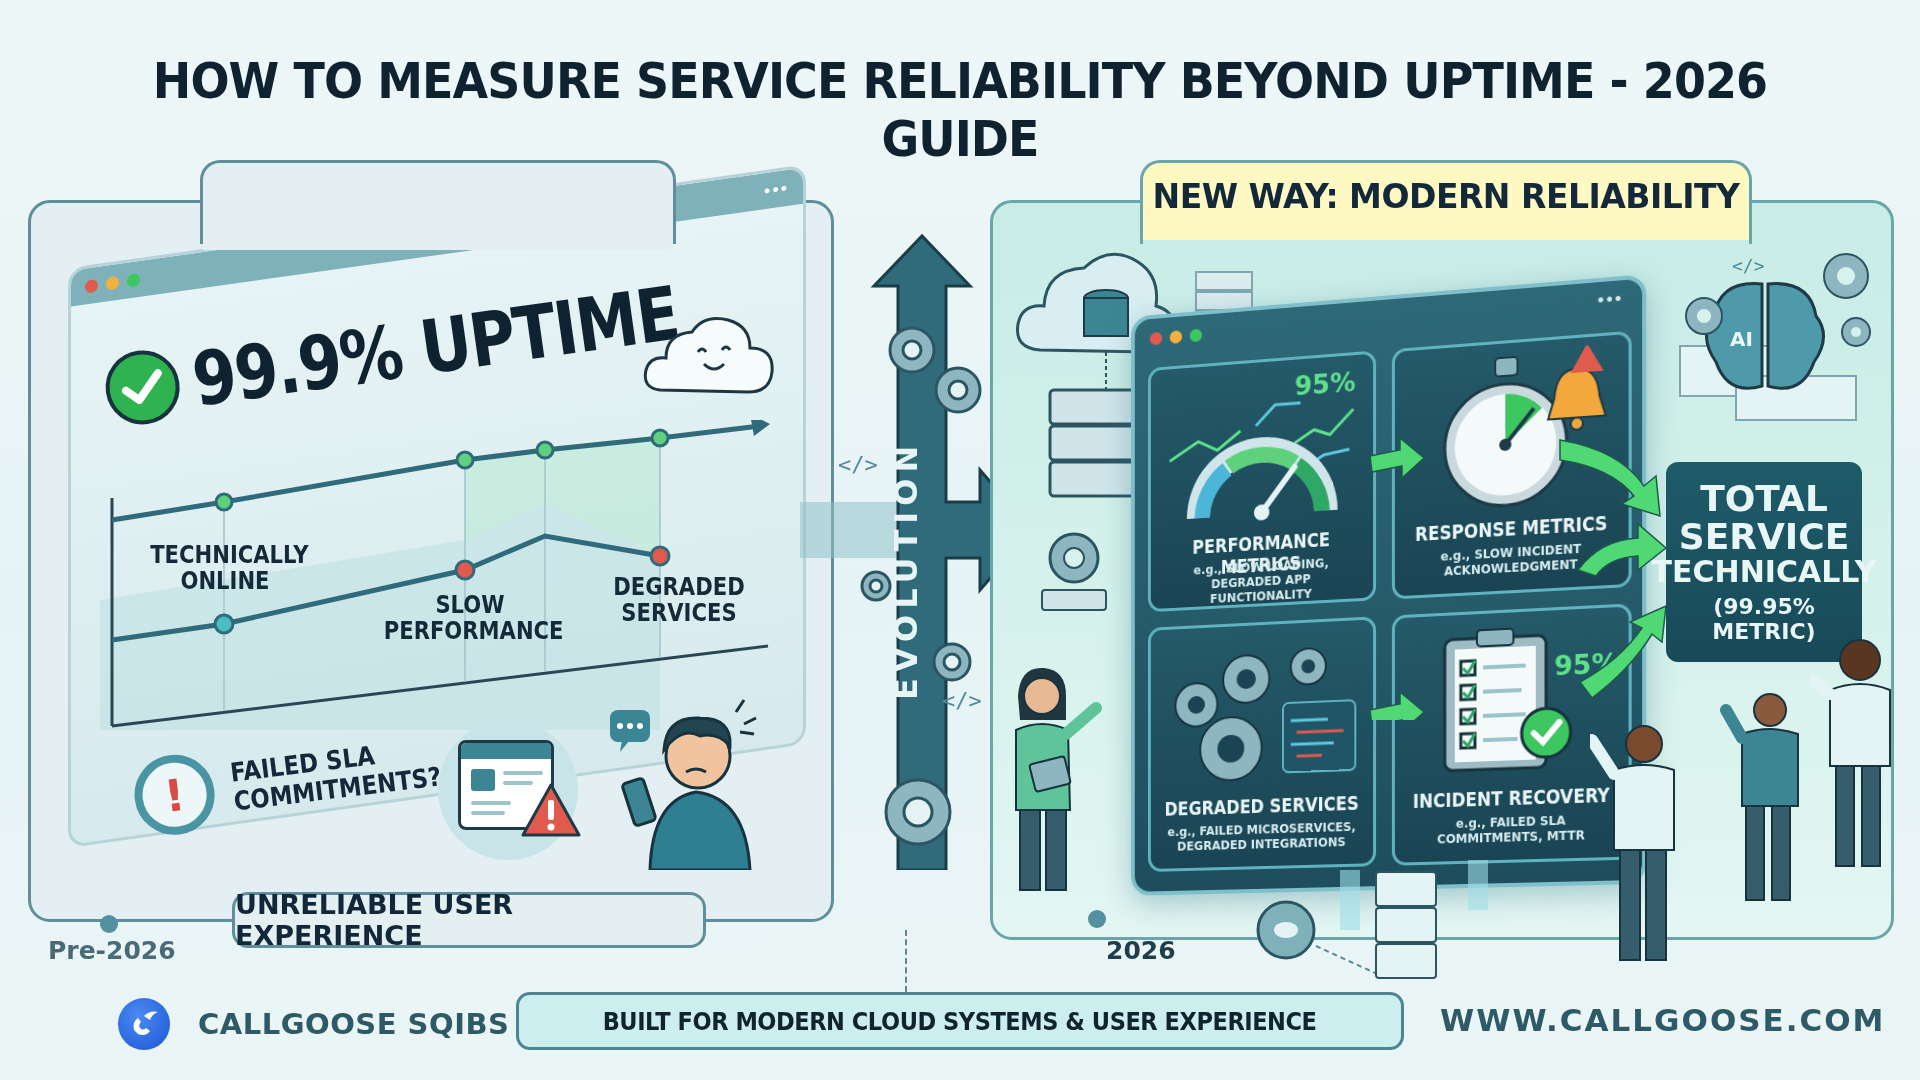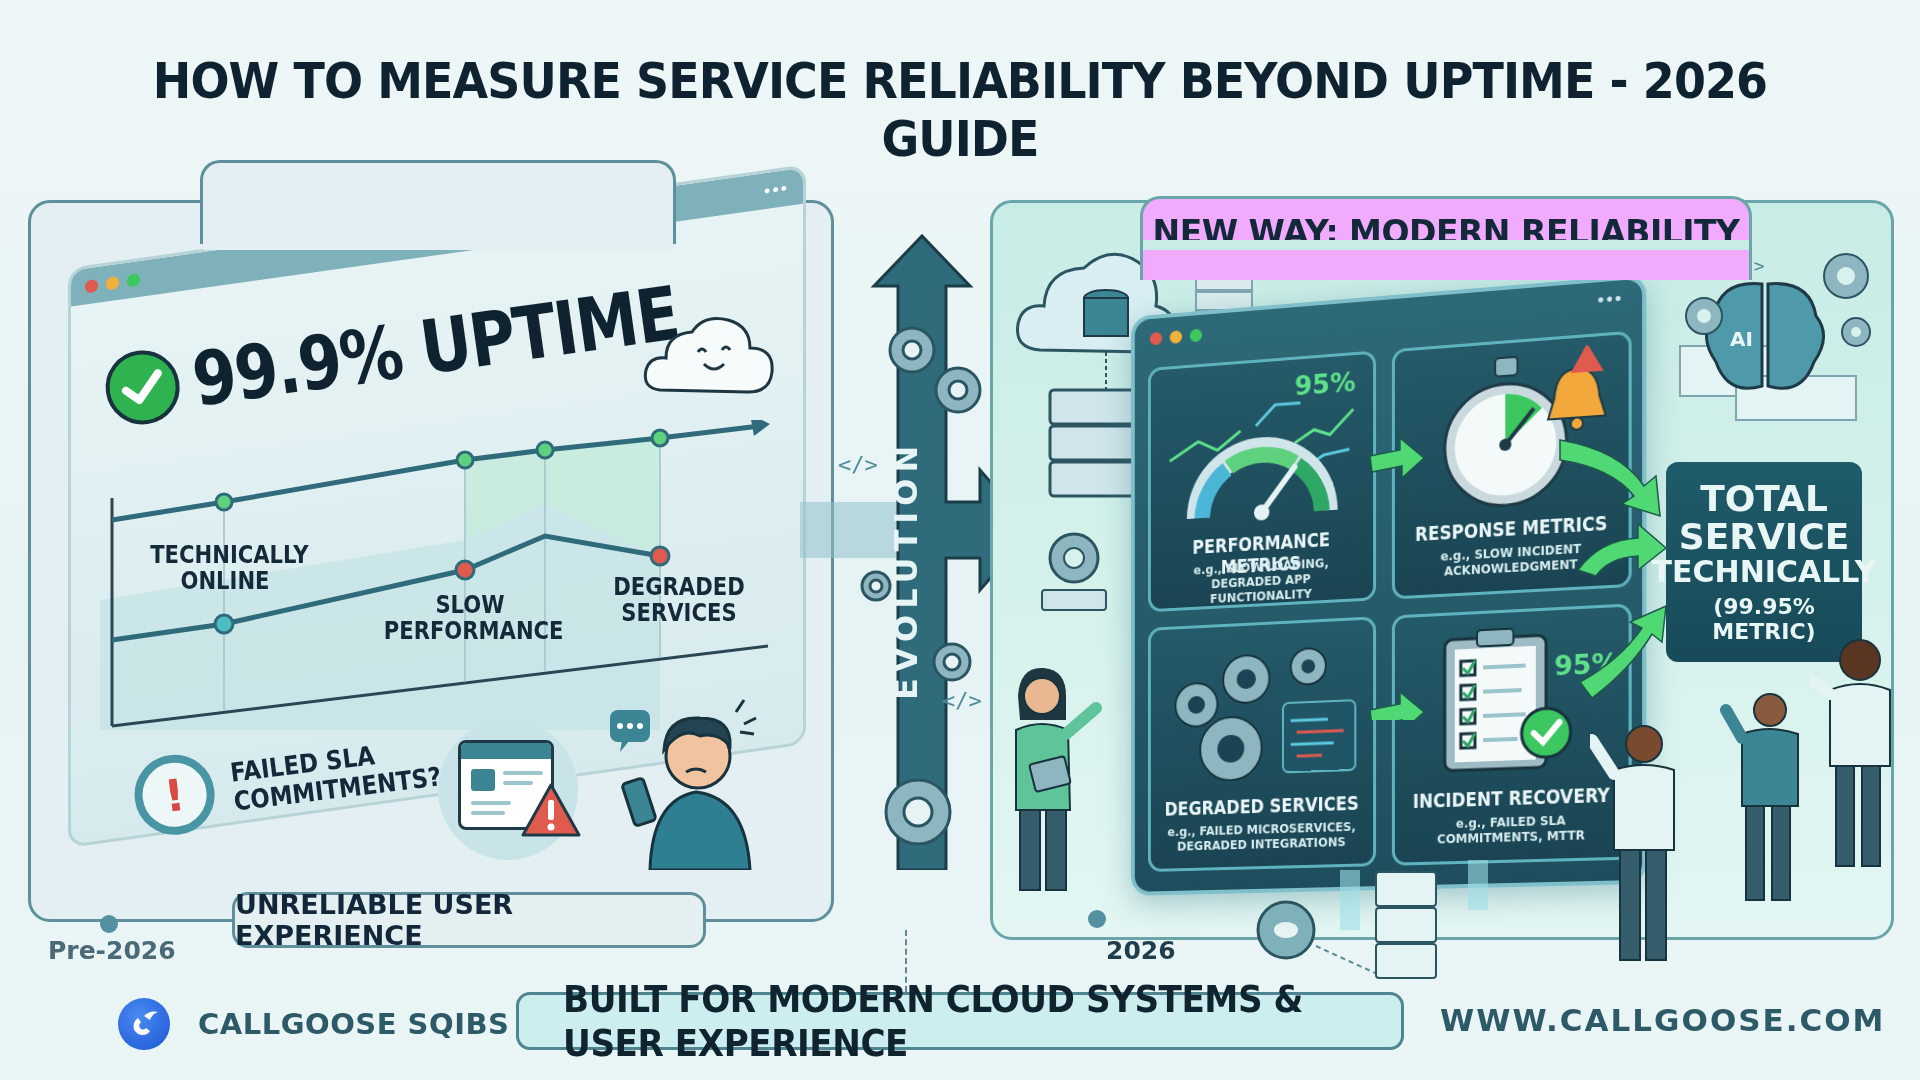--- a/index.html
+++ b/index.html
@@ -78,21 +78,21 @@
   .timeline-label { position: absolute; font-family: "DejaVu Sans", sans-serif; font-weight: 700; font-size: 25px; color: #4b6a78; }
 
   
   #evolution { position: absolute; left: 800px; top: 230px; width: 240px; height: 640px; }
   .evo-text { position: absolute; left: 887px; top: 700px; transform: rotate(-90deg); transform-origin: left top;
     font-family: "DejaVu Sans", sans-serif; font-weight: 700; font-size: 32px; letter-spacing: 6px; color: #e6f4f6; }
   .code-tag { position: absolute; font-family: "DejaVu Sans Mono", monospace; font-size: 22px; color: #4f8b98; }
 
   
   #new-panel { left: 990px; top: 200px; width: 904px; height: 740px; background: linear-gradient(180deg, #c8ece6, #d7f2ec 60%, #e3f6f3); border-color: #6aa6a9; }
-  #new-tab { left: 1140px; top: 160px; width: 612px; height: 84px; background: #f0abfc; padding-top: 14px; z-index: 2; border-color: #6aa6a9; margin-top: 36px; }
+  #new-tab { left: 1140px; top: 160px; width: 612px; height: 84px; background: #fef9c3; padding-top: 14px; z-index: 2; border-color: #6aa6a9; }
   #new-tab-mask { left: 1143px; top: 240px; width: 606px; height: 10px; background: #c8ece6; z-index: 3; }
 
   .dashboard {
     position: absolute; left: 1122px; top: 296px; width: 520px; height: 594px;
     background: linear-gradient(180deg, #2e6978, #1e4e5d);
     border: 4px solid #7fbfca; border-radius: 20px;
     transform: perspective(1400px) rotateY(-8deg) skewY(-3deg);
     box-shadow: 0 8px 30px rgba(40,110,130,0.35);
   }
   .dash-bar { height: 40px; display: flex; align-items: center; gap: 8px; padding-left: 16px; }
@@ -118,21 +118,21 @@
   .total-box .t4 { font-size: 22px; margin-top: 6px; }
 
   
   .footer-logo { position: absolute; left: 118px; top: 998px; display: flex; align-items: center; gap: 28px; }
   .logo-circle { width: 52px; height: 52px; border-radius: 50%; background: radial-gradient(circle at 40% 35%, #4b8af2, #1b55d4); display: flex; align-items: center; justify-content: center; }
   .logo-text { font-family: "DejaVu Sans", sans-serif; font-weight: 700; font-size: 29px; color: #2d5a66; letter-spacing: 0.5px; }
   .built-pill {
     position: absolute; left: 516px; top: 992px; width: 888px; height: 58px;
     background: #cdeeee; border: 3px solid #4f8590; border-radius: 14px;
     display: flex; align-items: center; justify-content: center;
-    font-family: "DejaVu Sans", sans-serif; font-weight: 700; font-size: 38px; color: #10242f; letter-spacing: -0.5px;
+    font-family: "DejaVu Sans", sans-serif; font-weight: 700; font-size: 25px; color: #10242f; letter-spacing: -0.5px;
   }
   .built-pill span { transform: scaleX(0.9); display: inline-block; }
   .site { position: absolute; left: 1440px; top: 1002px; font-family: "DejaVu Sans", sans-serif; font-weight: 700; font-size: 31px; color: #2d5a66; letter-spacing: 2px; }
   .dash-line { position: absolute; left: 905px; top: 930px; height: 62px; border-left: 2px dashed #5b8a96; }
 </style>
 </head>
 <body>
 
 <div class="main-title">HOW TO MEASURE SERVICE RELIABILITY BEYOND UPTIME - 2026 GUIDE</div>
 

